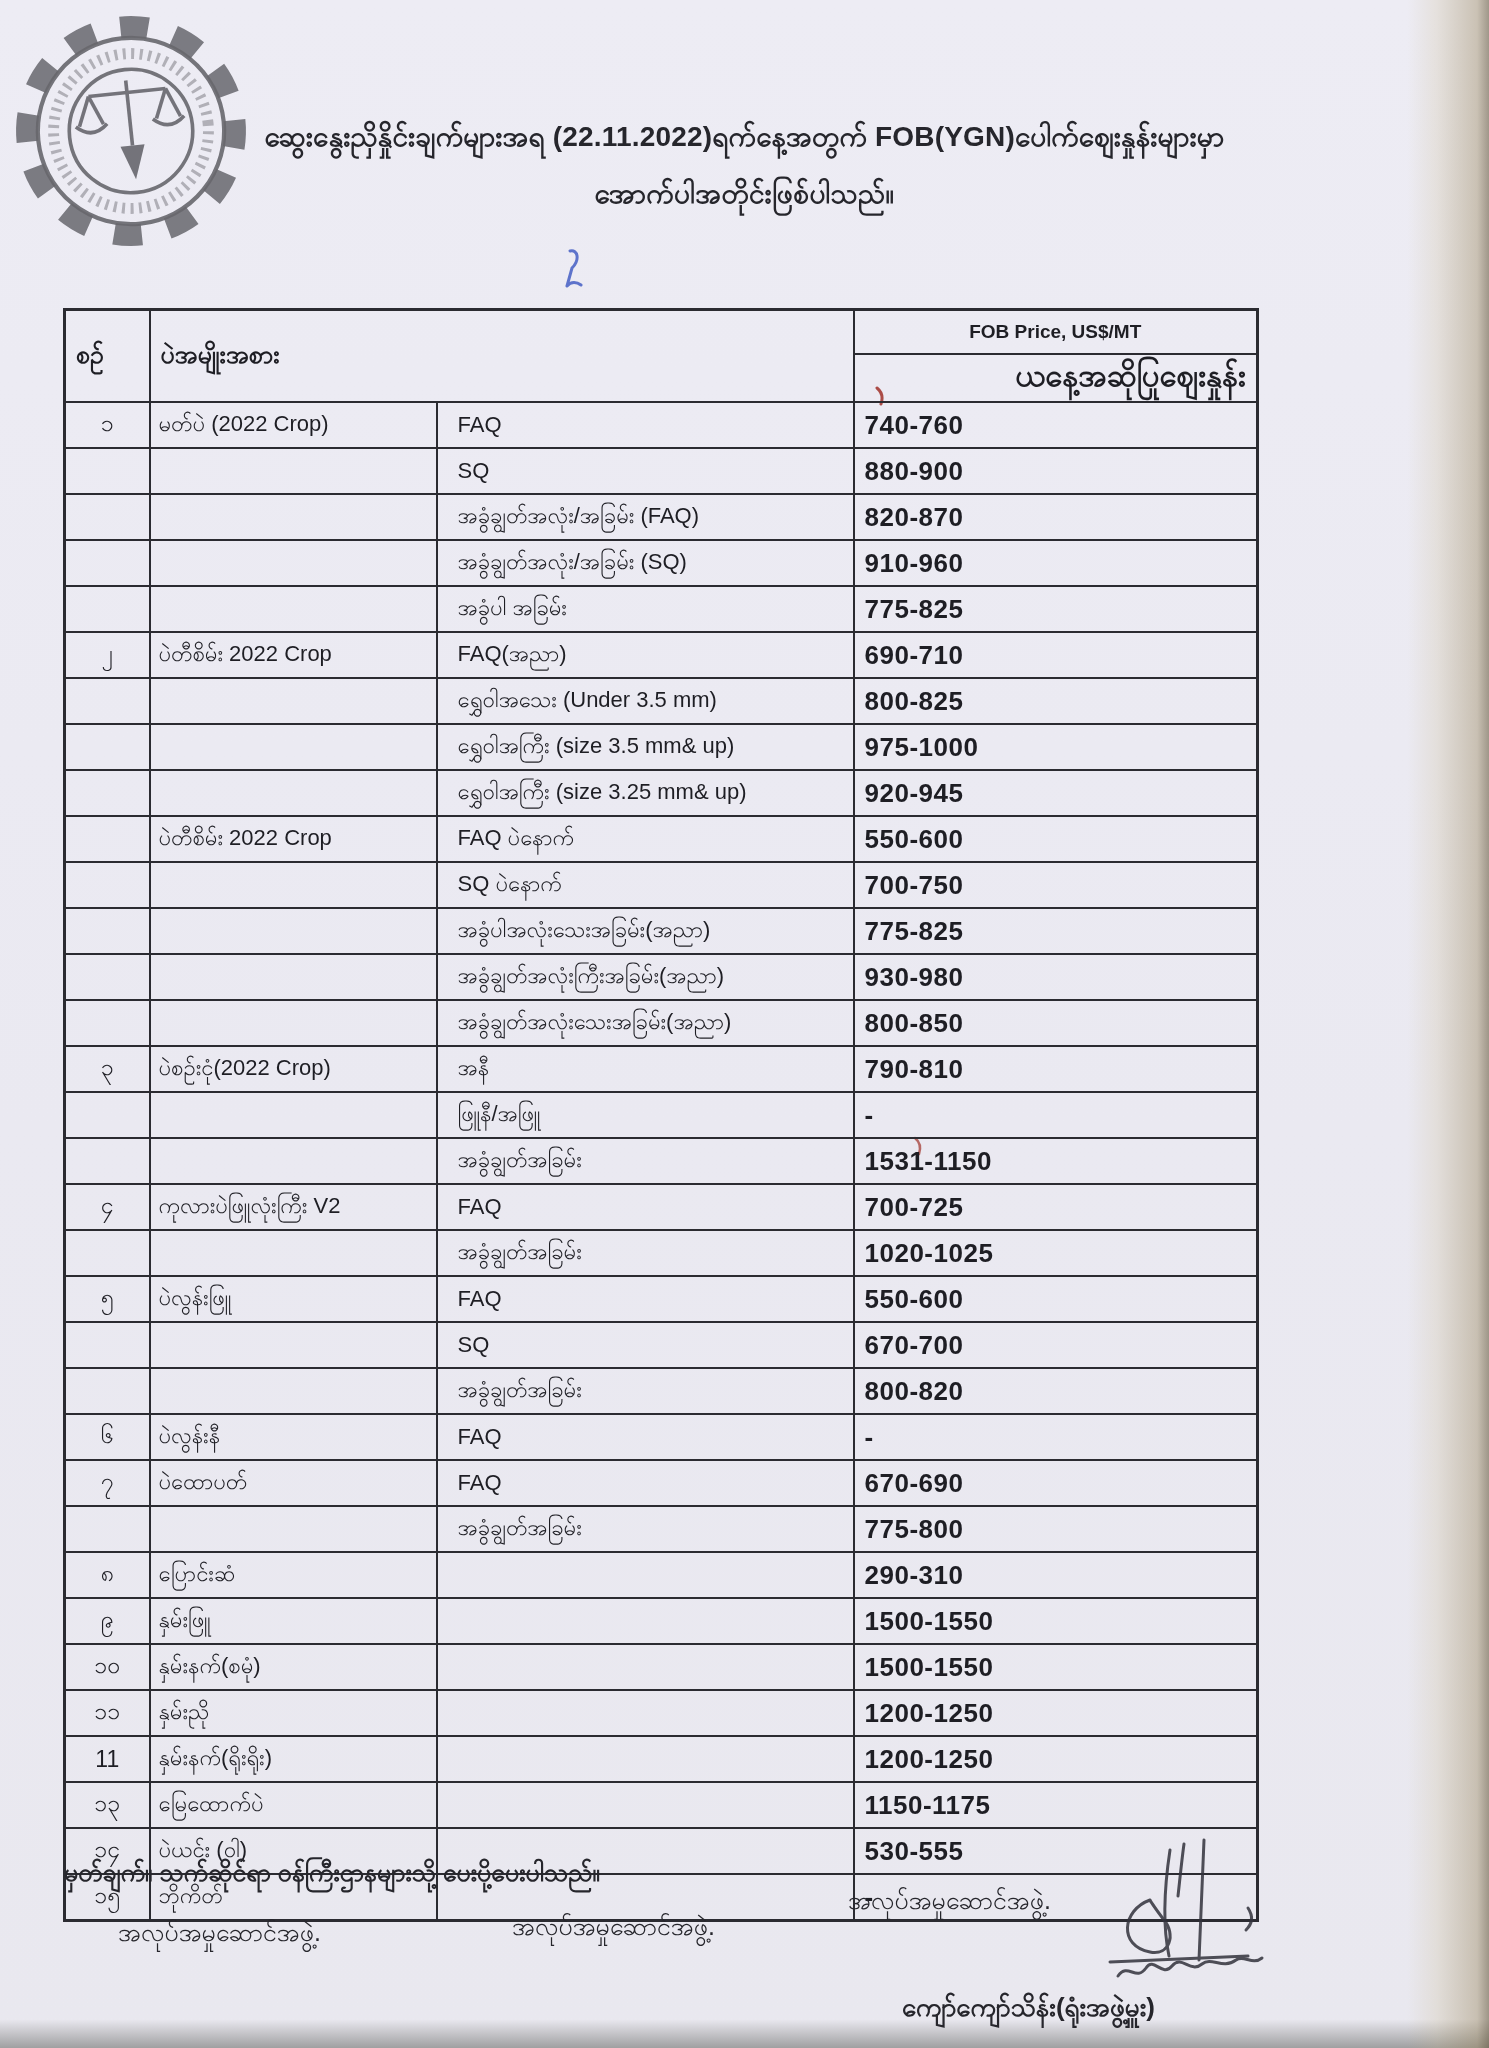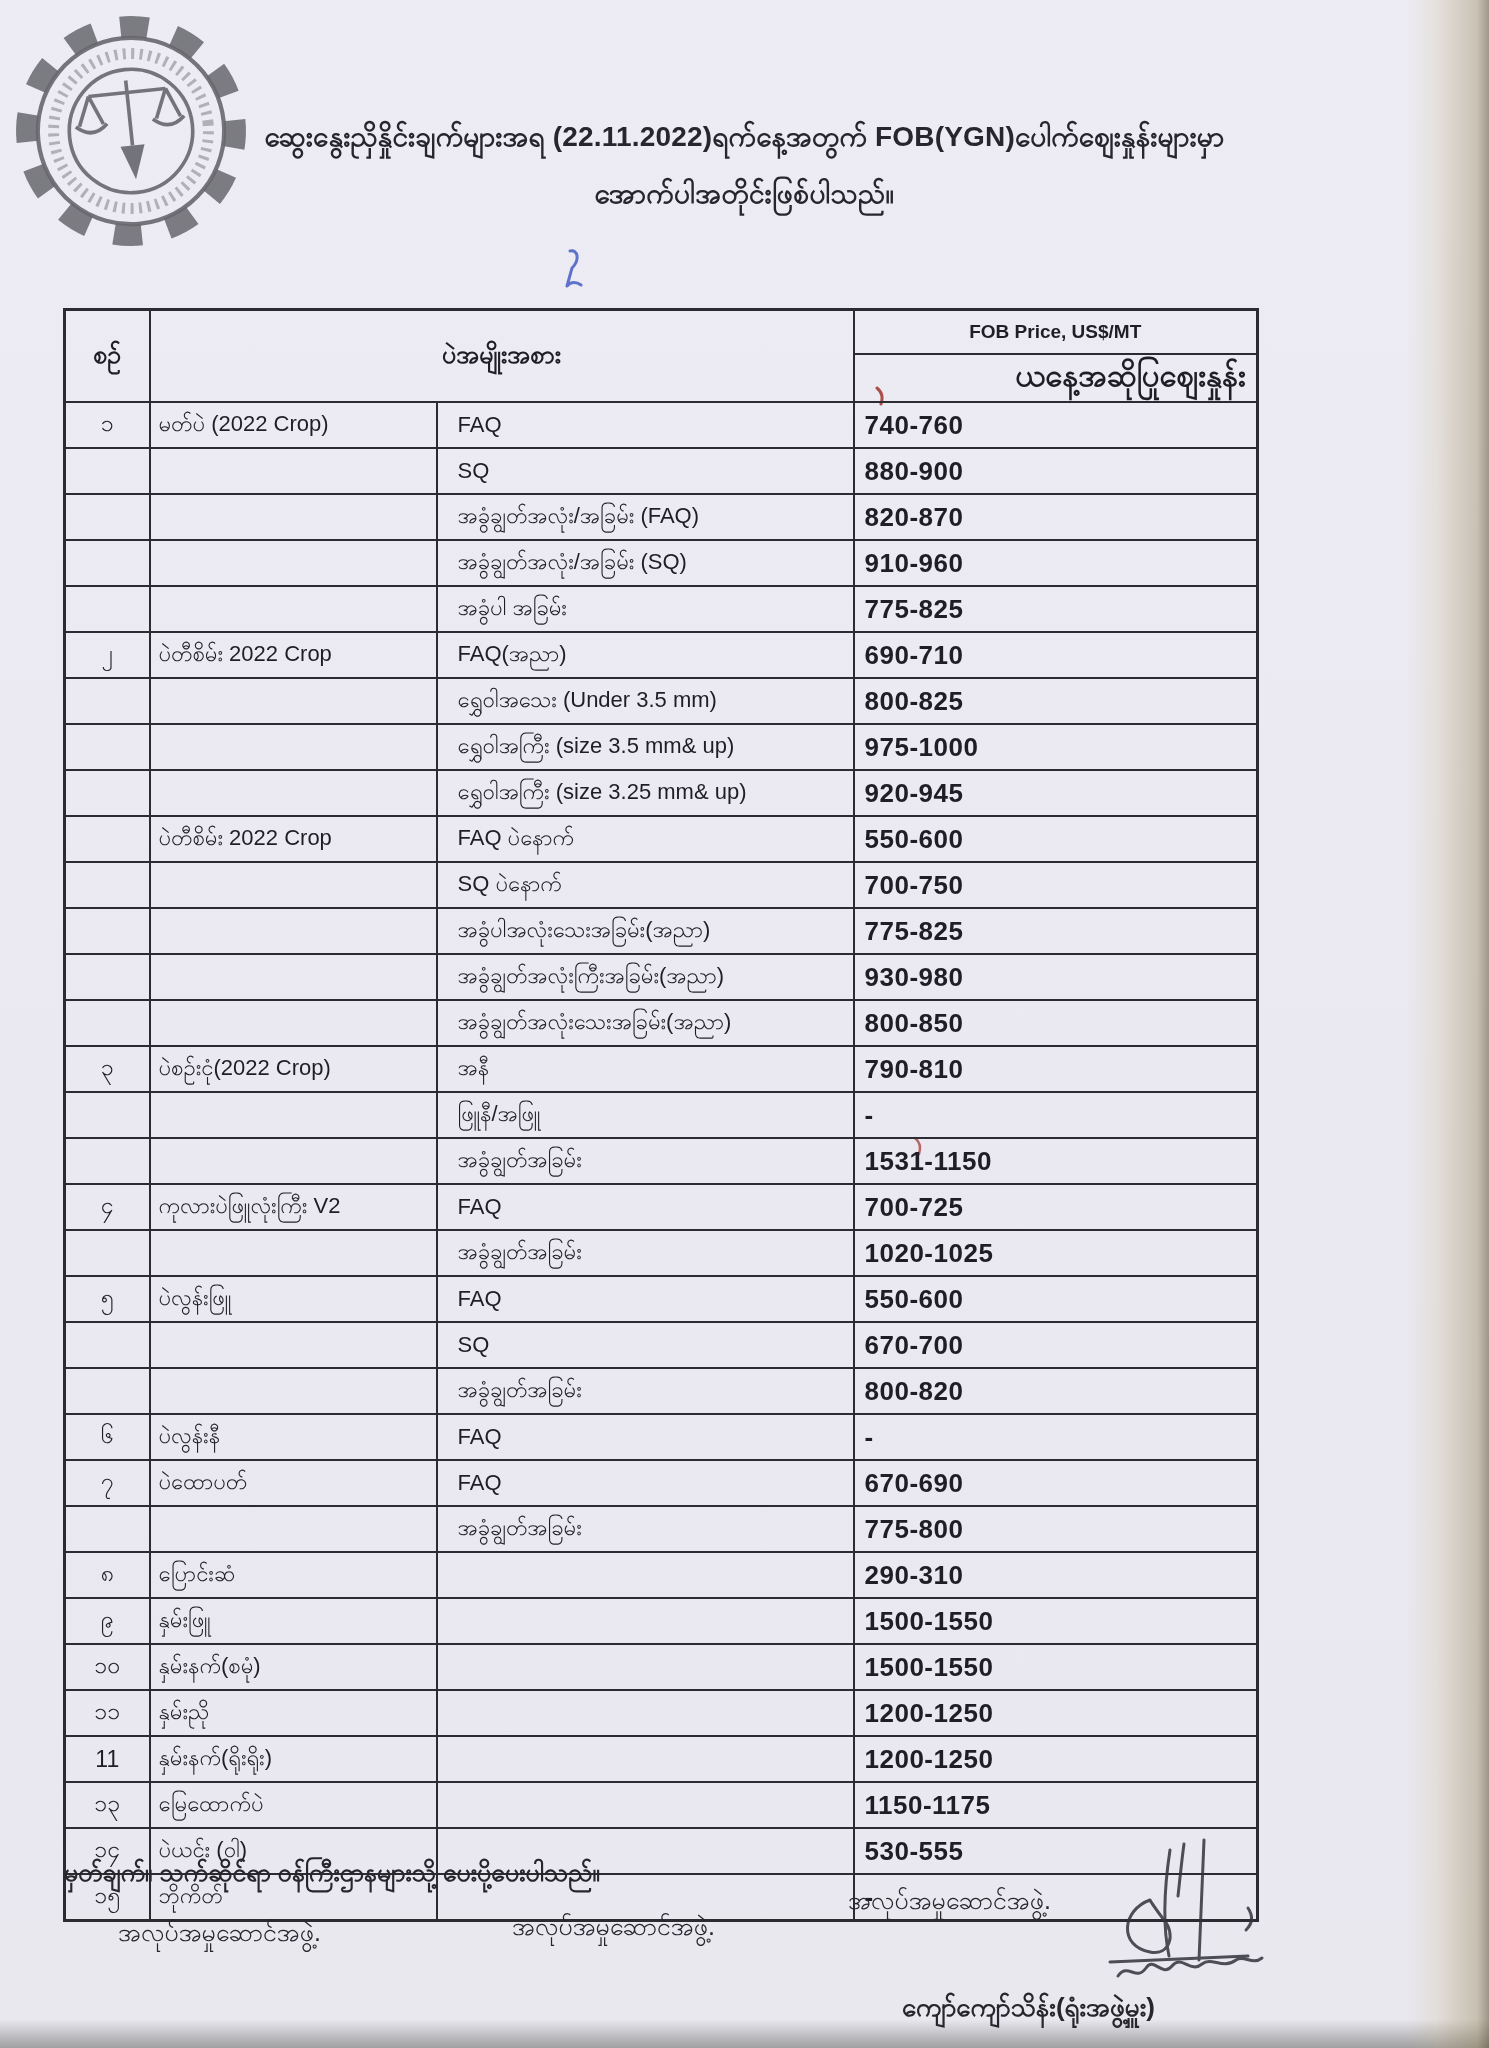--- a/index.html
+++ b/index.html
@@ -42,21 +42,21 @@
     border-collapse:collapse;table-layout:fixed;
     background:transparent;
   }
   table.fob th,table.fob td{
     border:2px solid #2b2b31;
     padding:0 10px;
     overflow:hidden;white-space:nowrap;
     color:#1e1e24;
   }
   table.fob{border:3px solid #2b2b31;}
-  th.h-serial,th.h-type{font-size:25px;font-weight:600;text-align:center;height:82px;}
+  th.h-serial,th.h-type{font-size:25px;font-weight:600;text-align:left;height:82px;}
   th.h-price{font-size:19px;font-weight:600;text-align:center;height:42px;font-family:"Liberation Sans",sans-serif;}
   th.h-price-sub{font-size:31px;font-weight:600;text-align:right;height:40px;}
   table.fob td{height:44px;font-size:22px;}
   table.fob td:nth-child(1){text-align:center;font-size:23px;padding:0 2px;}
   table.fob td:nth-child(2){text-align:left;padding-left:8px;border-radius:9px;}
   table.fob td:nth-child(3){text-align:left;padding-left:20px;}
   table.fob td:nth-child(4){
     text-align:left;font-size:26px;font-weight:600;
     font-family:"Liberation Sans","DejaVu Sans",sans-serif;letter-spacing:.5px;
   }

